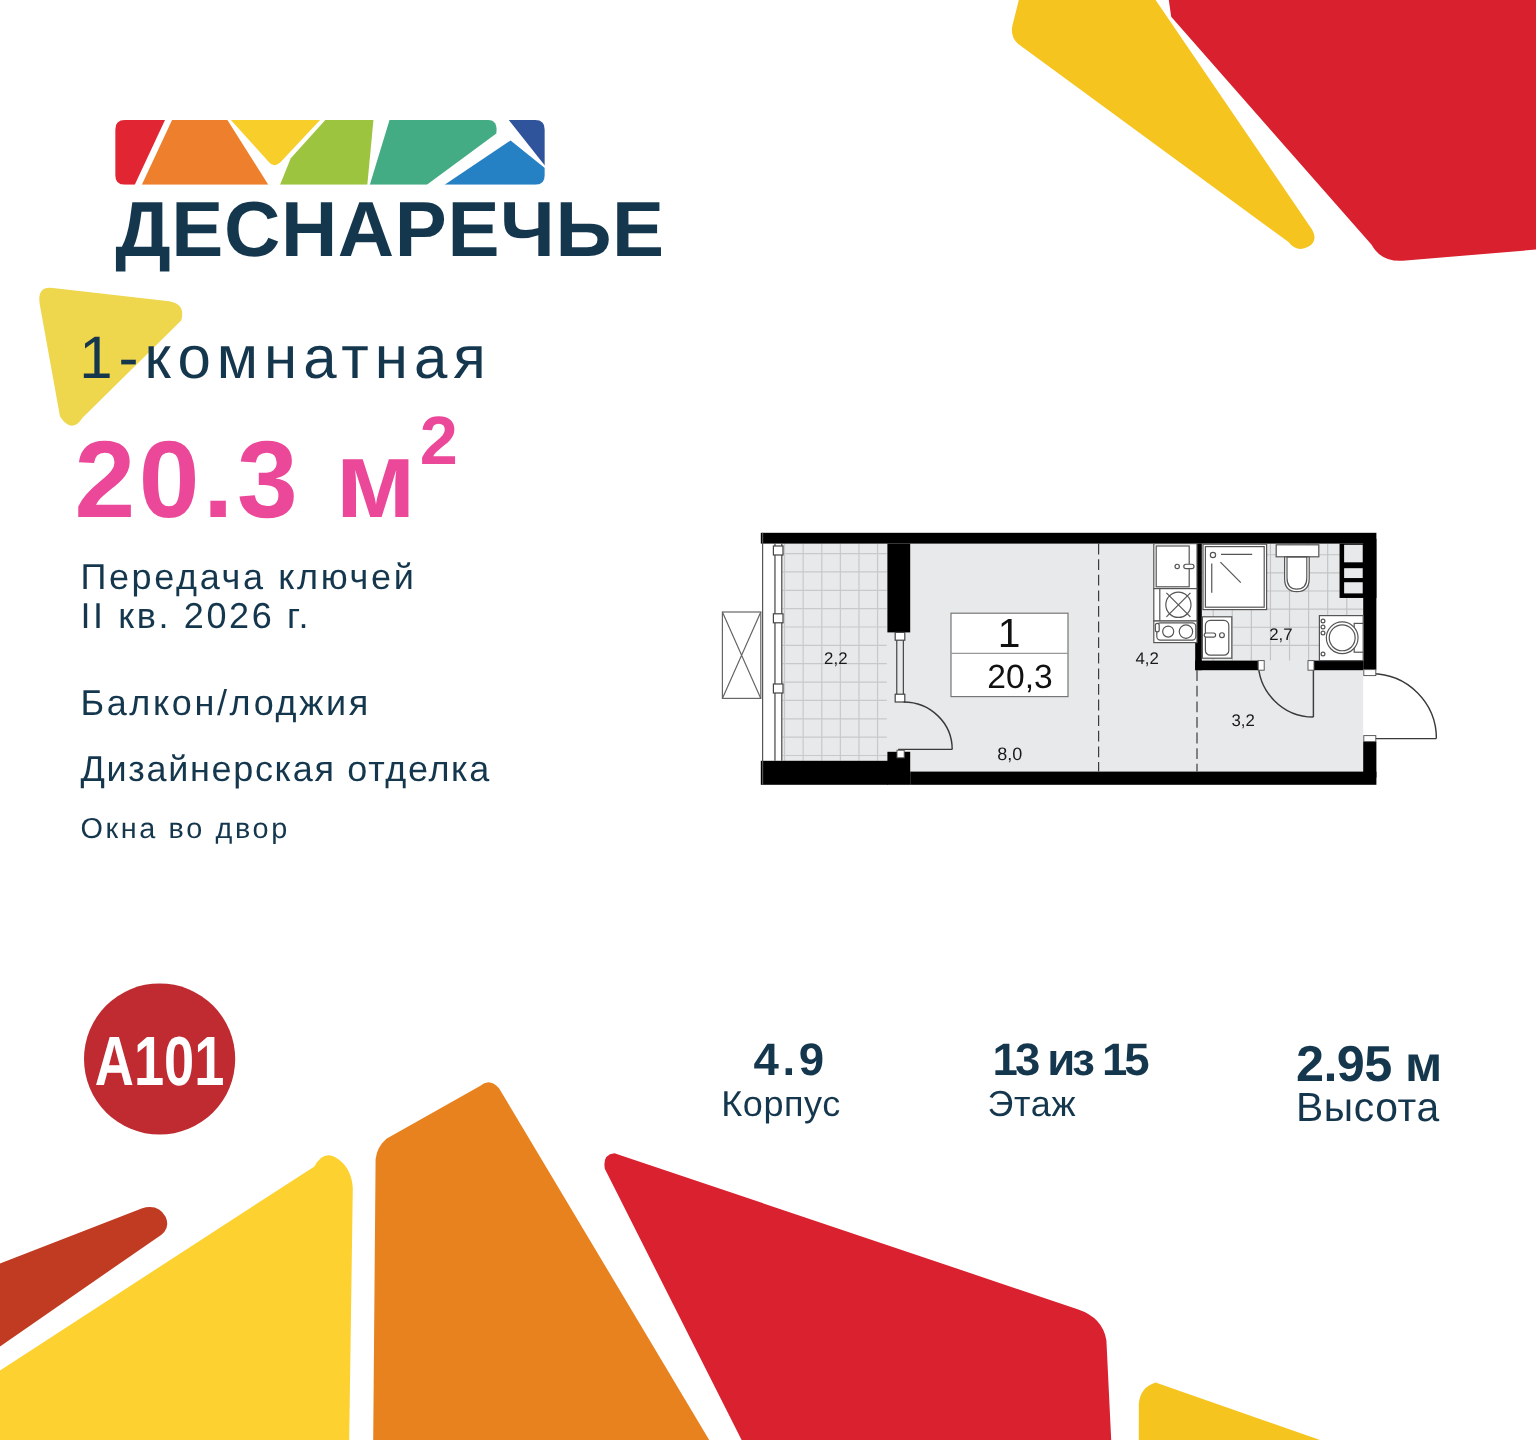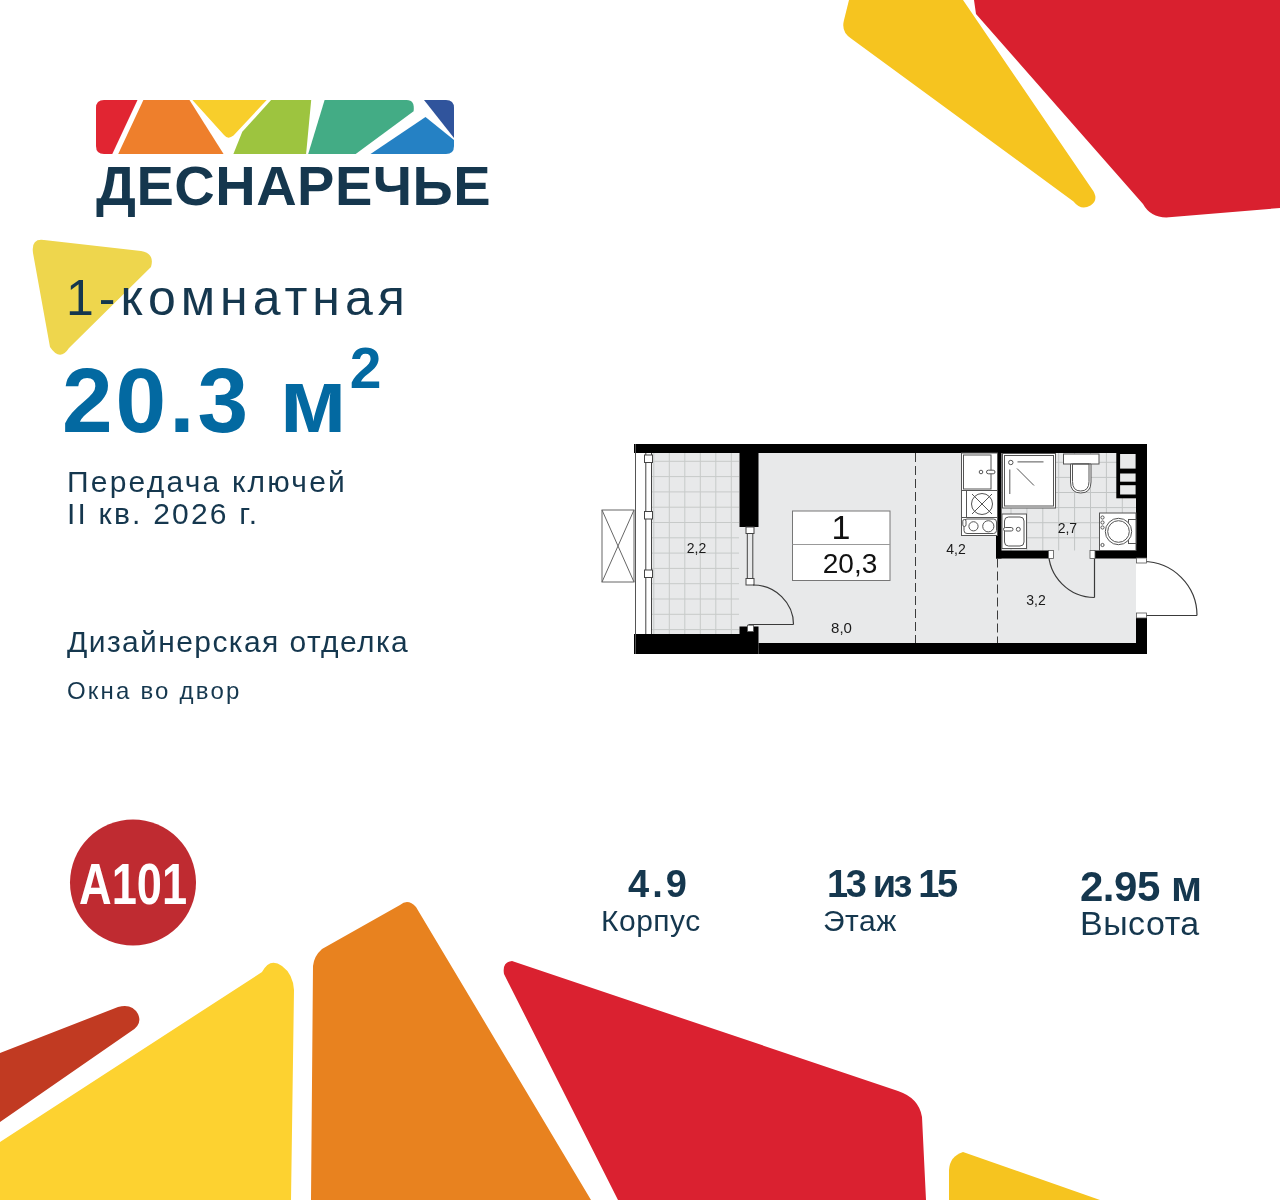--- a/index.html
+++ b/index.html
@@ -42,28 +42,29 @@
 
   <path d="M 175.1 0 L 215.2 0 L 210.1 54 L 137.4 54 L 146.3 31.8 Z" fill="#9dc43f"></path>
 
   <path d="M 228.6 0 L 310.7 0 Q 319 0 317.6 11.2 L 259.7 54 L 212.2 54 Z" fill="#43ac85"></path>
 
   <path d="M 328 0 L 350 0 Q 358 0 358 8 L 358 38 Z" fill="#30549c"></path>
 
   <path d="M 329.5 17 L 358 40 L 358 46 Q 358 54 350 54 L 274.5 54 Z" fill="#2581c4"></path>
 </svg>
 
-<div class="abs navy" style="left:96px;top:153px;width:358px;font-size:56px;font-weight:bold;letter-spacing:0.5px;">ДЕСНАРЕЧЬЕ</div>
+<div class="abs navy" style="left:96px;top:153px;width:358px;font-size:65px;font-weight:bold;letter-spacing:0.5px;">ДЕСНАРЕЧЬЕ</div>
 
 <div class="abs navy" style="left:66px;top:269px;font-size:50px;letter-spacing:5px;">1-комнатная</div>
 
-<div class="abs" style="left:62px;top:349px;font-size:91px;font-weight:bold;color:#0369a1;letter-spacing:3px;">20.3 м<span style="font-size:57px;position:relative;top:-44px;letter-spacing:0;">2</span></div>
+<div class="abs" style="left:62px;top:349px;font-size:91px;font-weight:bold;color:#ec4899;letter-spacing:3px;">20.3 м<span style="font-size:57px;position:relative;top:-44px;letter-spacing:0;">2</span></div>
 
 <div class="abs navy" style="left:67px;top:466px;font-size:30px;line-height:32px;letter-spacing:2.2px;">Передача ключей<br>II кв. 2026 г.</div>
 
+<div class="abs navy" style="left:67px;top:570px;font-size:30px;letter-spacing:2.2px;">Балкон/лоджия</div>
 
 <div class="abs navy" style="left:67px;top:625px;font-size:30px;letter-spacing:1.4px;">Дизайнерская отделка</div>
 
 <div class="abs navy" style="left:67px;top:677px;font-size:24px;letter-spacing:2.2px;">Окна во двор</div>
 
 <svg class="abs" style="left:68px;top:818px;" width="130" height="130" viewBox="0 0 130 130">
   <circle cx="65" cy="64.5" r="63" fill="#bf2b31"></circle>
   <text x="65" y="86" text-anchor="middle" fill="#fff" font-family="Liberation Sans" font-weight="bold" font-size="58" textLength="108" lengthAdjust="spacingAndGlyphs">A101</text>
 </svg>
 

